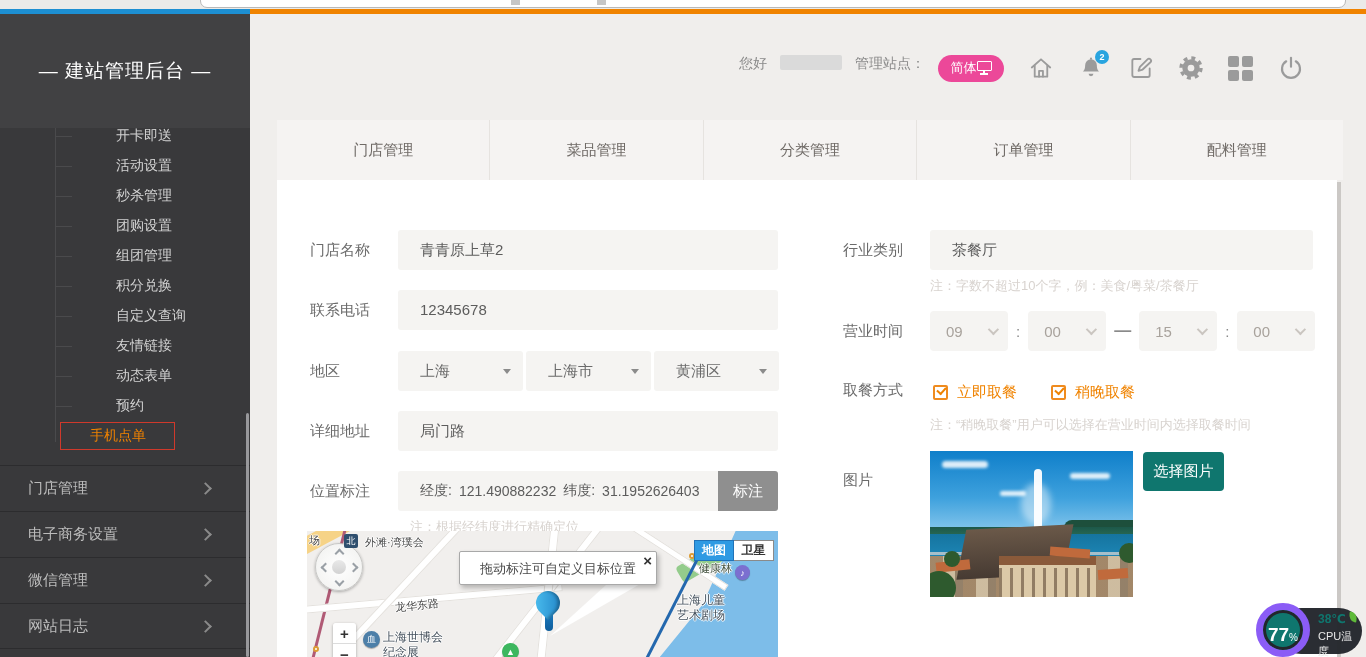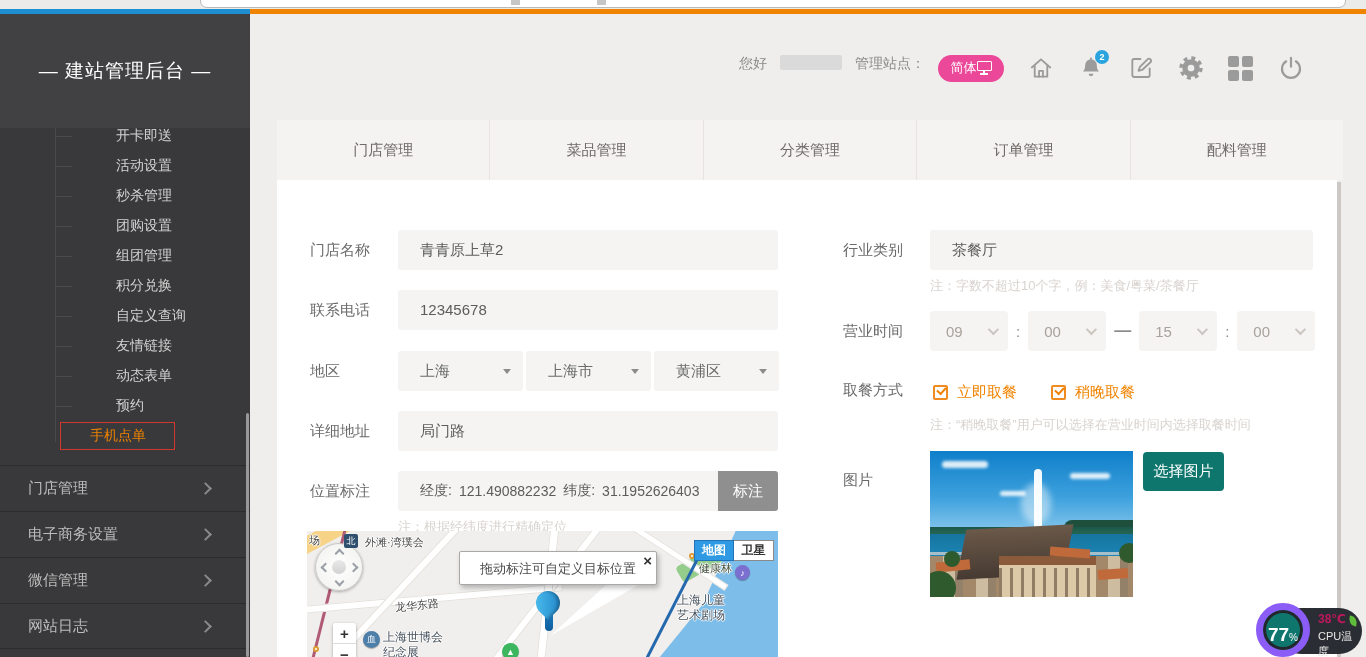--- a/index.html
+++ b/index.html
@@ -174,21 +174,21 @@
 
   
   .cpu { position:absolute; left:1256px; top:603px; width:106px; height:56px; z-index:20; }
   .cpu-pill { position:absolute; left:22px; top:5px; right:0; height:46px; background:rgba(35,38,44,.97); border-radius:23px; }
   .cpu-gauge { position:absolute; left:0; top:0; width:54px; height:54px; border-radius:50%; background:#0f766e;
                border:7px solid #8b5cf6; box-shadow:inset 0 0 0 3px #23262c; display:flex; align-items:baseline;
                justify-content:center; }
   .cpu-pct { color:#fff; font-size:19px; font-weight:bold; margin-top:14px; }
   .cpu-pct-sign { color:#fff; font-size:10px; }
   .cpu-info { position:absolute; left:62px; top:9px; }
-  .cpu-temp { color:#be185d; font-size:12px; font-weight:bold; display:flex; align-items:flex-end; gap:3px; }
+  .cpu-temp { color:#0f766e; font-size:12px; font-weight:bold; display:flex; align-items:flex-start; gap:3px; }
   .leaf { width:8px; height:10px; background:#5fbb3a; border-radius:0 80% 0 80%; transform:rotate(10deg); }
   .cpu-label { color:#e8e8e8; font-size:11px; margin-top:3px; }
 </style>
 </head>
 <body>
 
 <div class="browser-strip">
   <div class="addr-box"></div>
   <div class="b-mark" style="left:511px;"></div>
   <div class="b-mark" style="left:597px;"></div>
@@ -349,21 +349,21 @@
   <div class="f-input" style="left:121px; top:231px; width:380px;">局门路</div>
 
   <div class="f-label" style="left:33px; top:291px;">位置标注</div>
   <div class="coord-field">
     <span>经度:</span>
     <span>121.490882232</span>
     <span>纬度:</span>
     <span>31.1952626403</span>
   </div>
   <button class="mark-btn">标注</button>
-  <div class="f-note" style="left:121px; top:338px;">注：根据经纬度进行精确定位</div>
+  <div class="f-note" style="left:133px; top:338px;">注：根据经纬度进行精确定位</div>
 
   <div class="map">
     <div class="water"></div>
 
     <div class="greenpatch" style="right:48px; top:22px; width:54px; height:18px; transform:rotate(-30deg);"></div>
 
     <div class="road-yellow" style="left:-22px; top:-8px; width:96px; height:16px; transform:rotate(-28deg);"></div>
     <div class="road-pink" style="left:20px; top:-10px; width:3px; height:150px; transform:rotate(14deg);"></div>
     <div class="road" style="left:-14px; top:64px; width:270px; height:8px; transform:rotate(-5deg);"></div>
     <div class="road" style="left:4px; top:48px; width:190px; height:8px; transform:rotate(-47deg);"></div>

